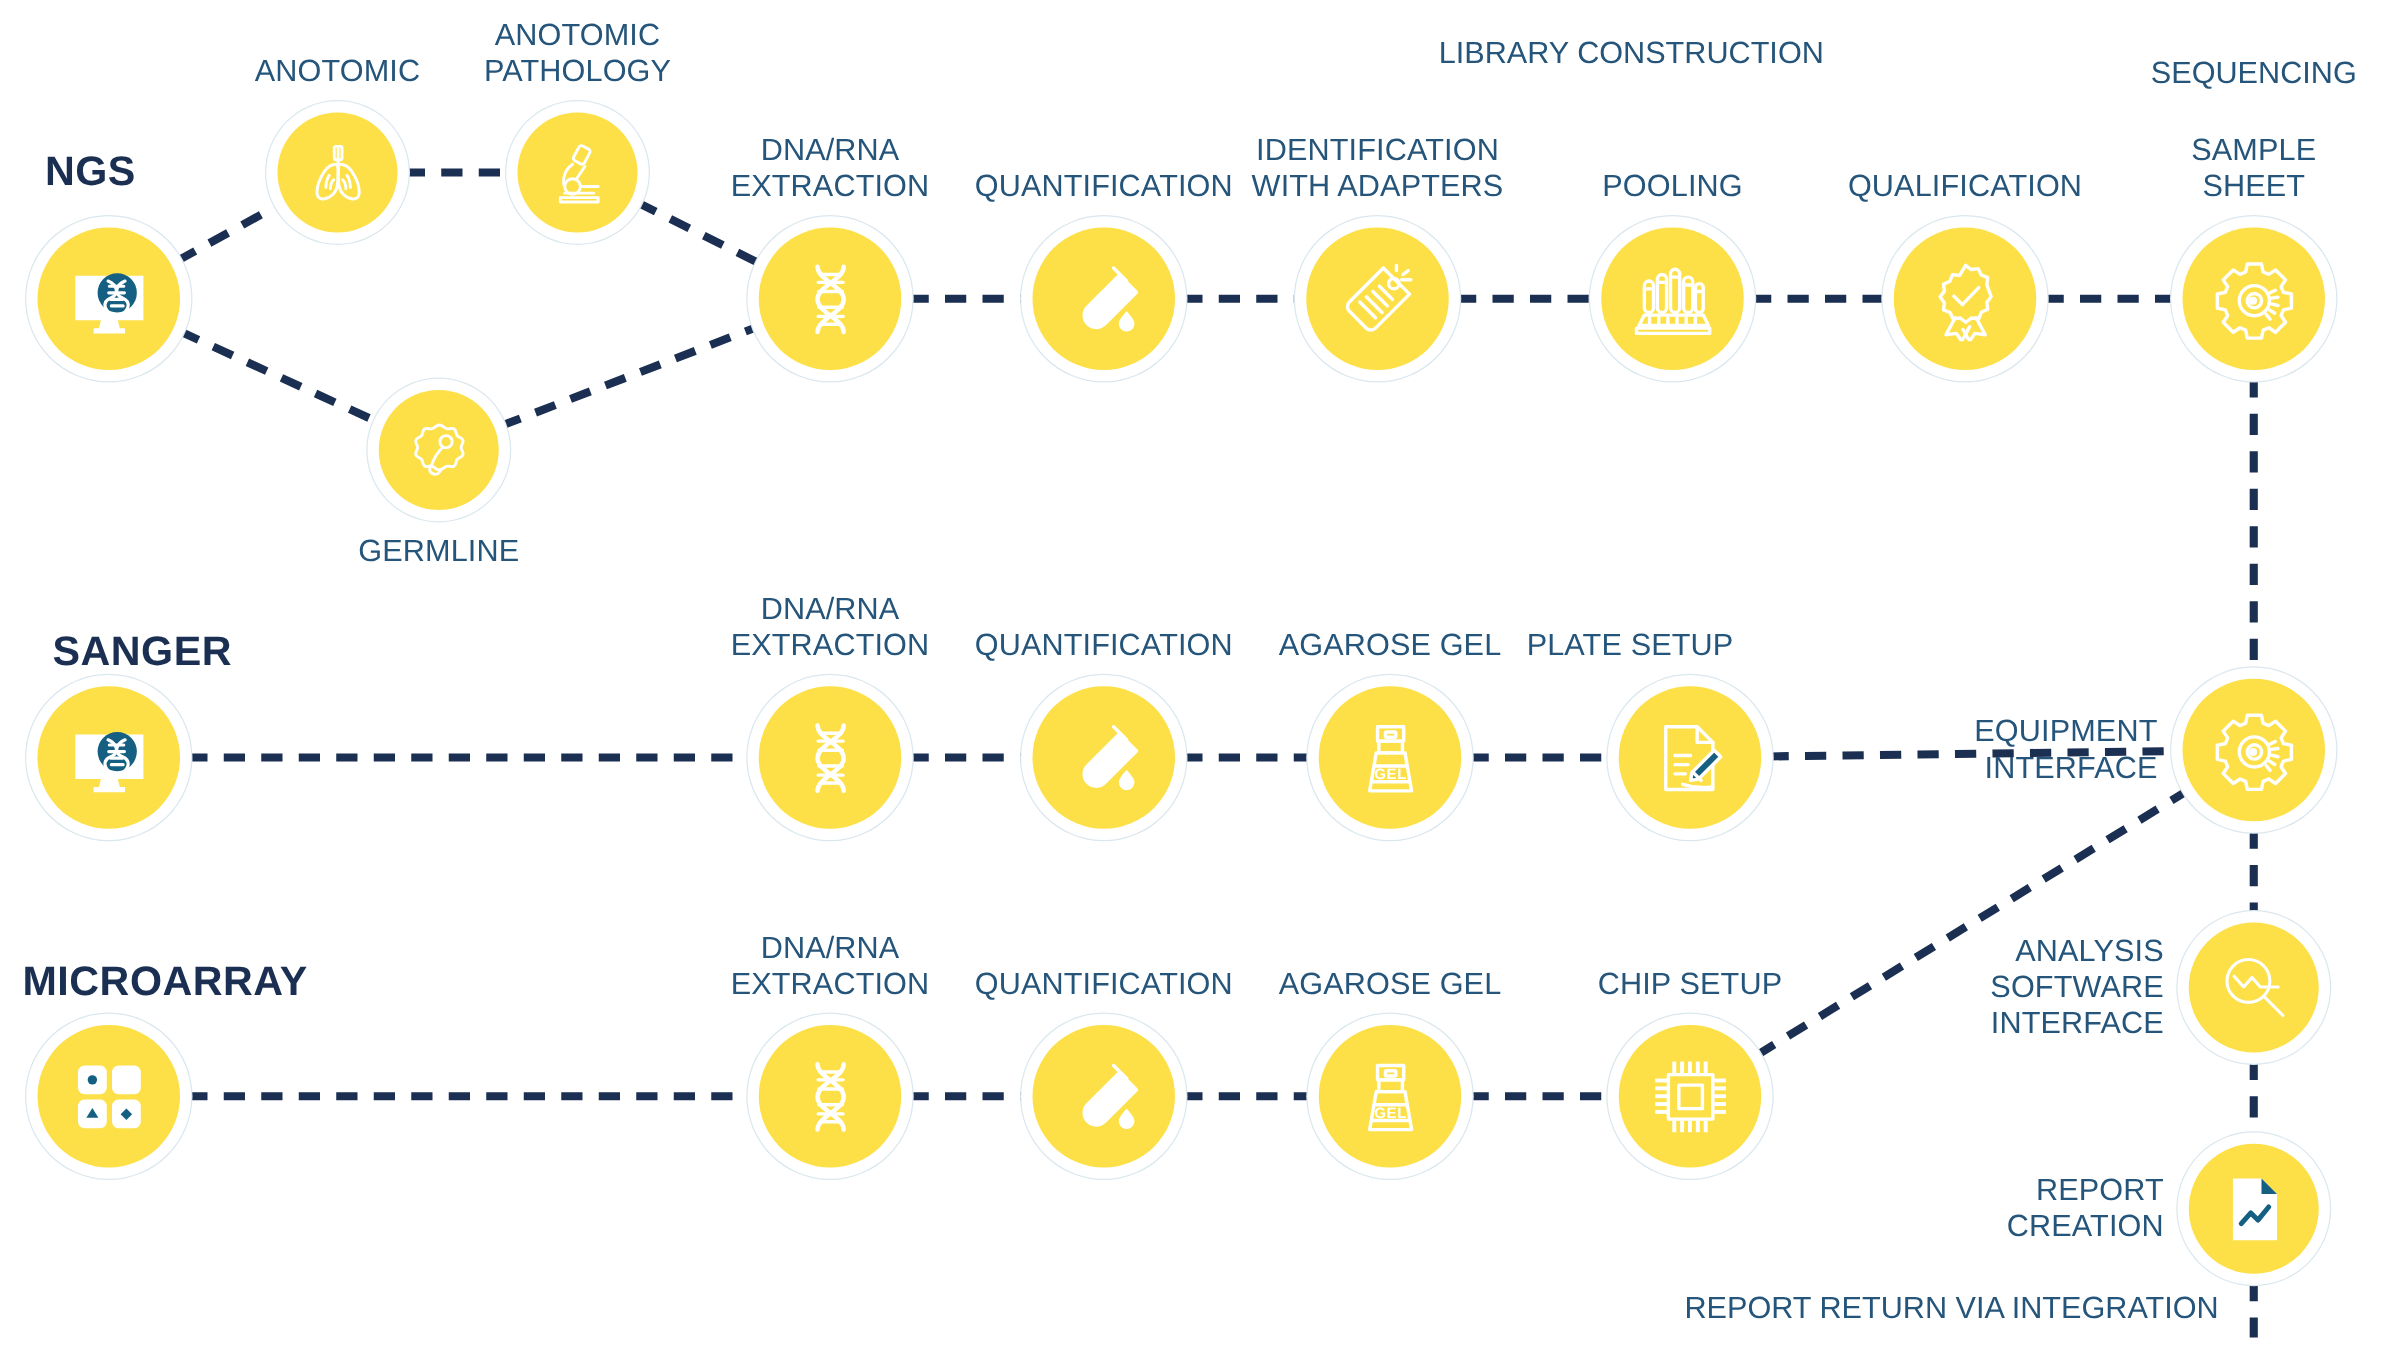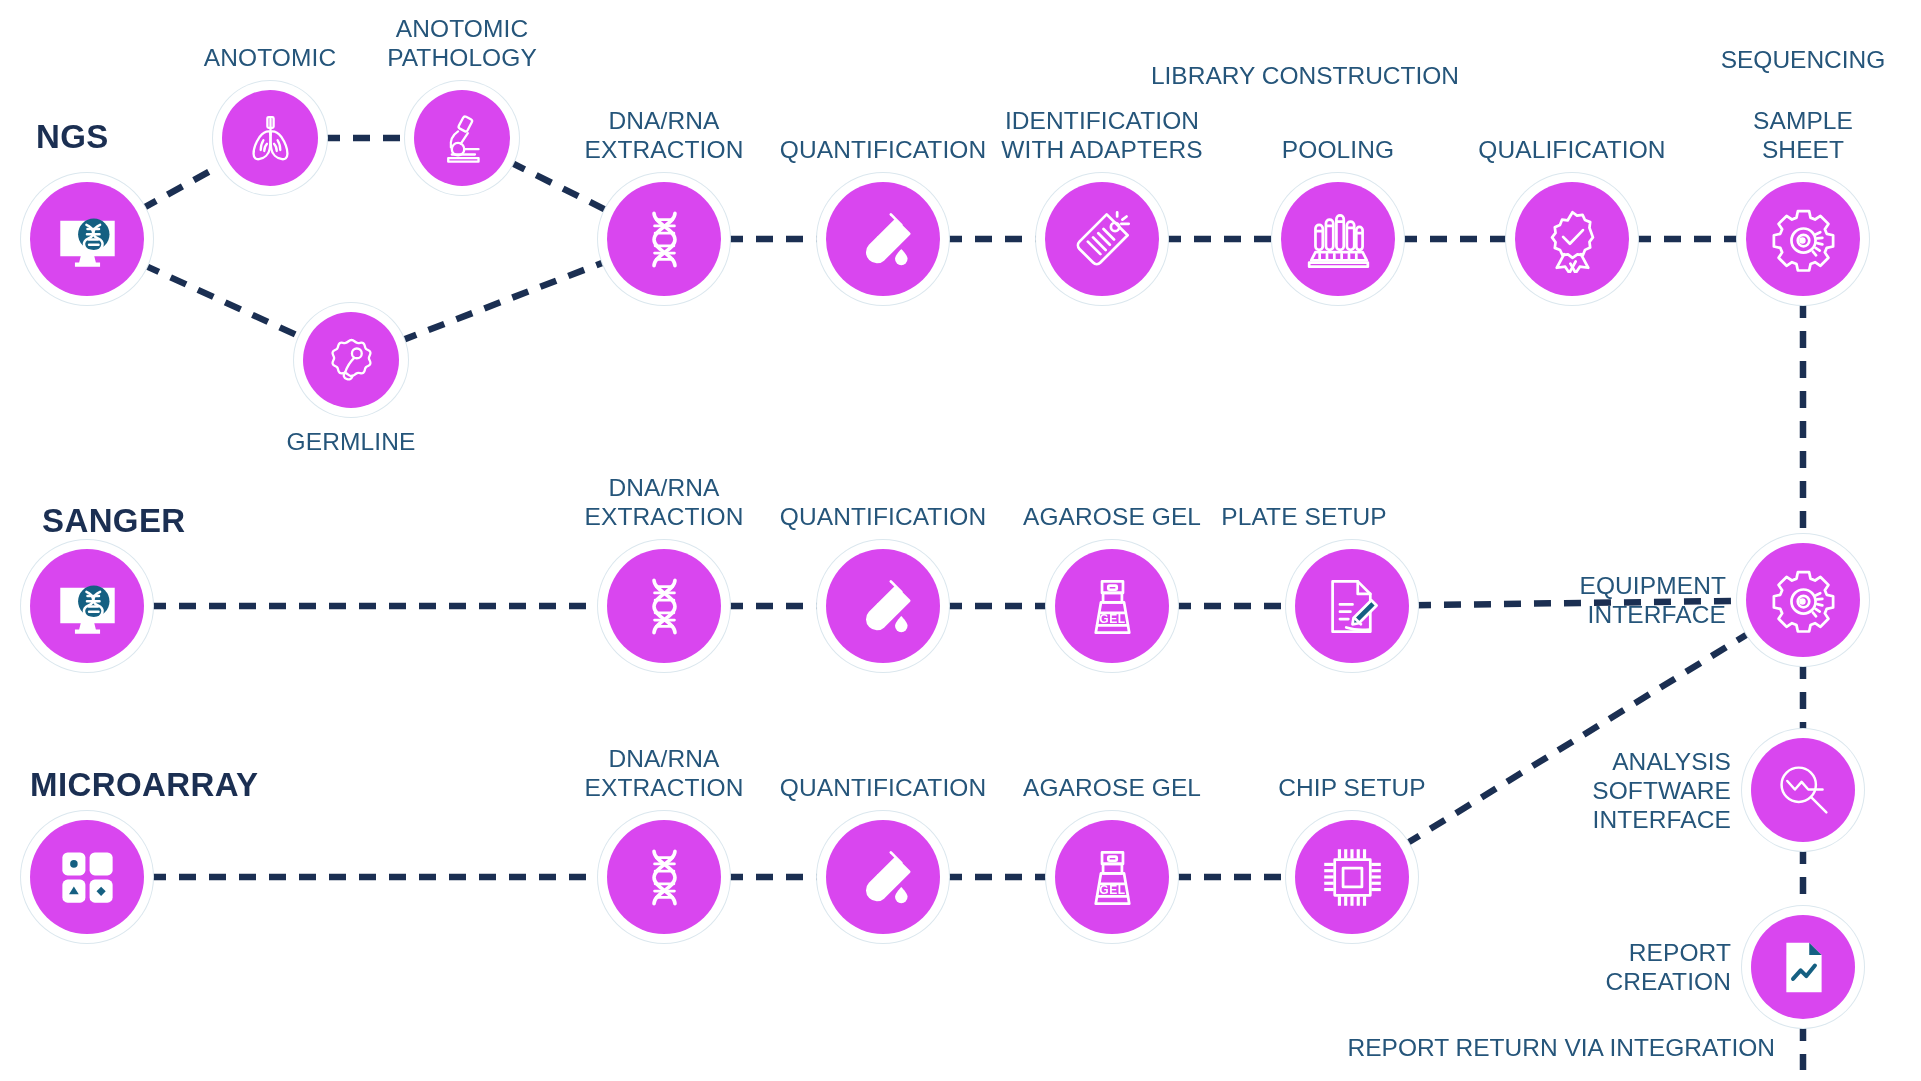--- a/index.html
+++ b/index.html
@@ -22,21 +22,21 @@
     z-index:1;
     pointer-events:none;
   }
   
   .node{
     position:absolute;
     z-index:3;
     transform:translate(-50%,-50%);
     display:flex; align-items:center; justify-content:center;
     border-radius:50%;
-    background:#d946ef;
+    background:#fde047;
     box-shadow:0 0 0 9px #ffffff, 0 0 0 10px #dbe7ee;
   }
   .node svg{display:block;}
   
   .steplabel{
     position:absolute;
     z-index:4;
     transform:translate(-50%,-100%);
     color:#25557a;
     font-size:24.5px;
@@ -457,20 +457,20 @@
       <div class="steplabel" style="left: 664px; top: 802px;">DNA/RNA
 EXTRACTION</div>
       <div class="steplabel" style="left: 883px; top: 802px;">QUANTIFICATION</div>
       <div class="steplabel" style="left: 1112px; top: 802px;">AGAROSE GEL</div>
       <div class="steplabel" style="left: 1352px; top: 802px;">CHIP SETUP</div>
       <div class="steplabel left" style="left: 1731px; top: 790px;">ANALYSIS
 SOFTWARE
 INTERFACE</div>
       <div class="steplabel left" style="left: 1731px; top: 967px;">REPORT
 CREATION</div>
-      <div class="grouplabel" style="left: 1305px; top: 75px;">LIBRARY CONSTRUCTION</div>
+      <div class="grouplabel" style="left: 1305px; top: 43px;">LIBRARY CONSTRUCTION</div>
       <div class="grouplabel" style="left: 1803px; top: 59px;">SEQUENCING</div>
       <div class="rowlabel" style="left: 36px; top: 137px;">NGS</div>
       <div class="rowlabel" style="left: 42px; top: 521px;">SANGER</div>
-      <div class="rowlabel" style="left: 18px; top: 785px; margin-left: 12px;">MICROARRAY</div>
+      <div class="rowlabel" style="left: 18px; top: 785px;">MICROARRAY</div>
       <div class="bottomlabel" style="left: 1775px; top: 1047px;">REPORT RETURN VIA INTEGRATION</div>
     </div>
 </div>
 
 </body></html>

